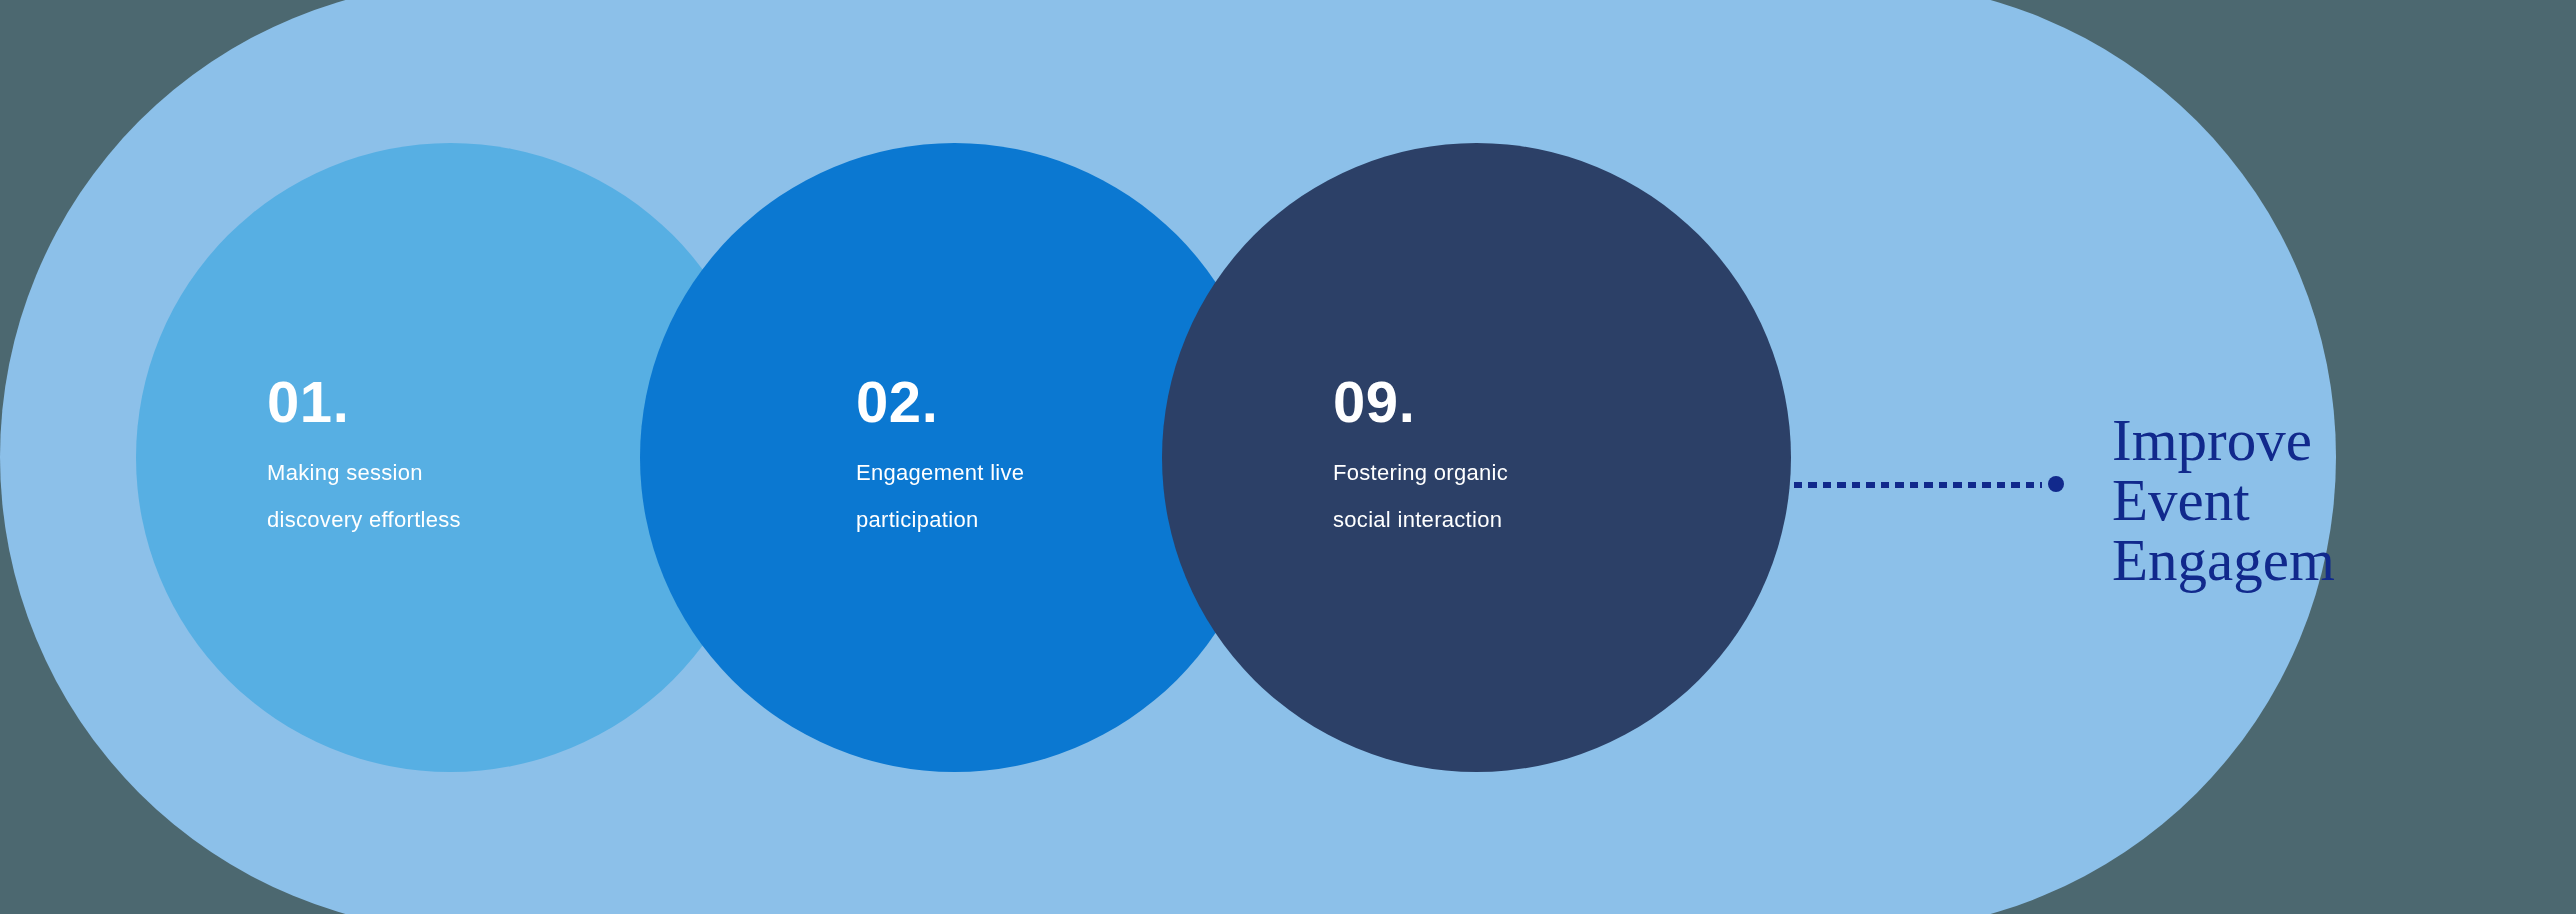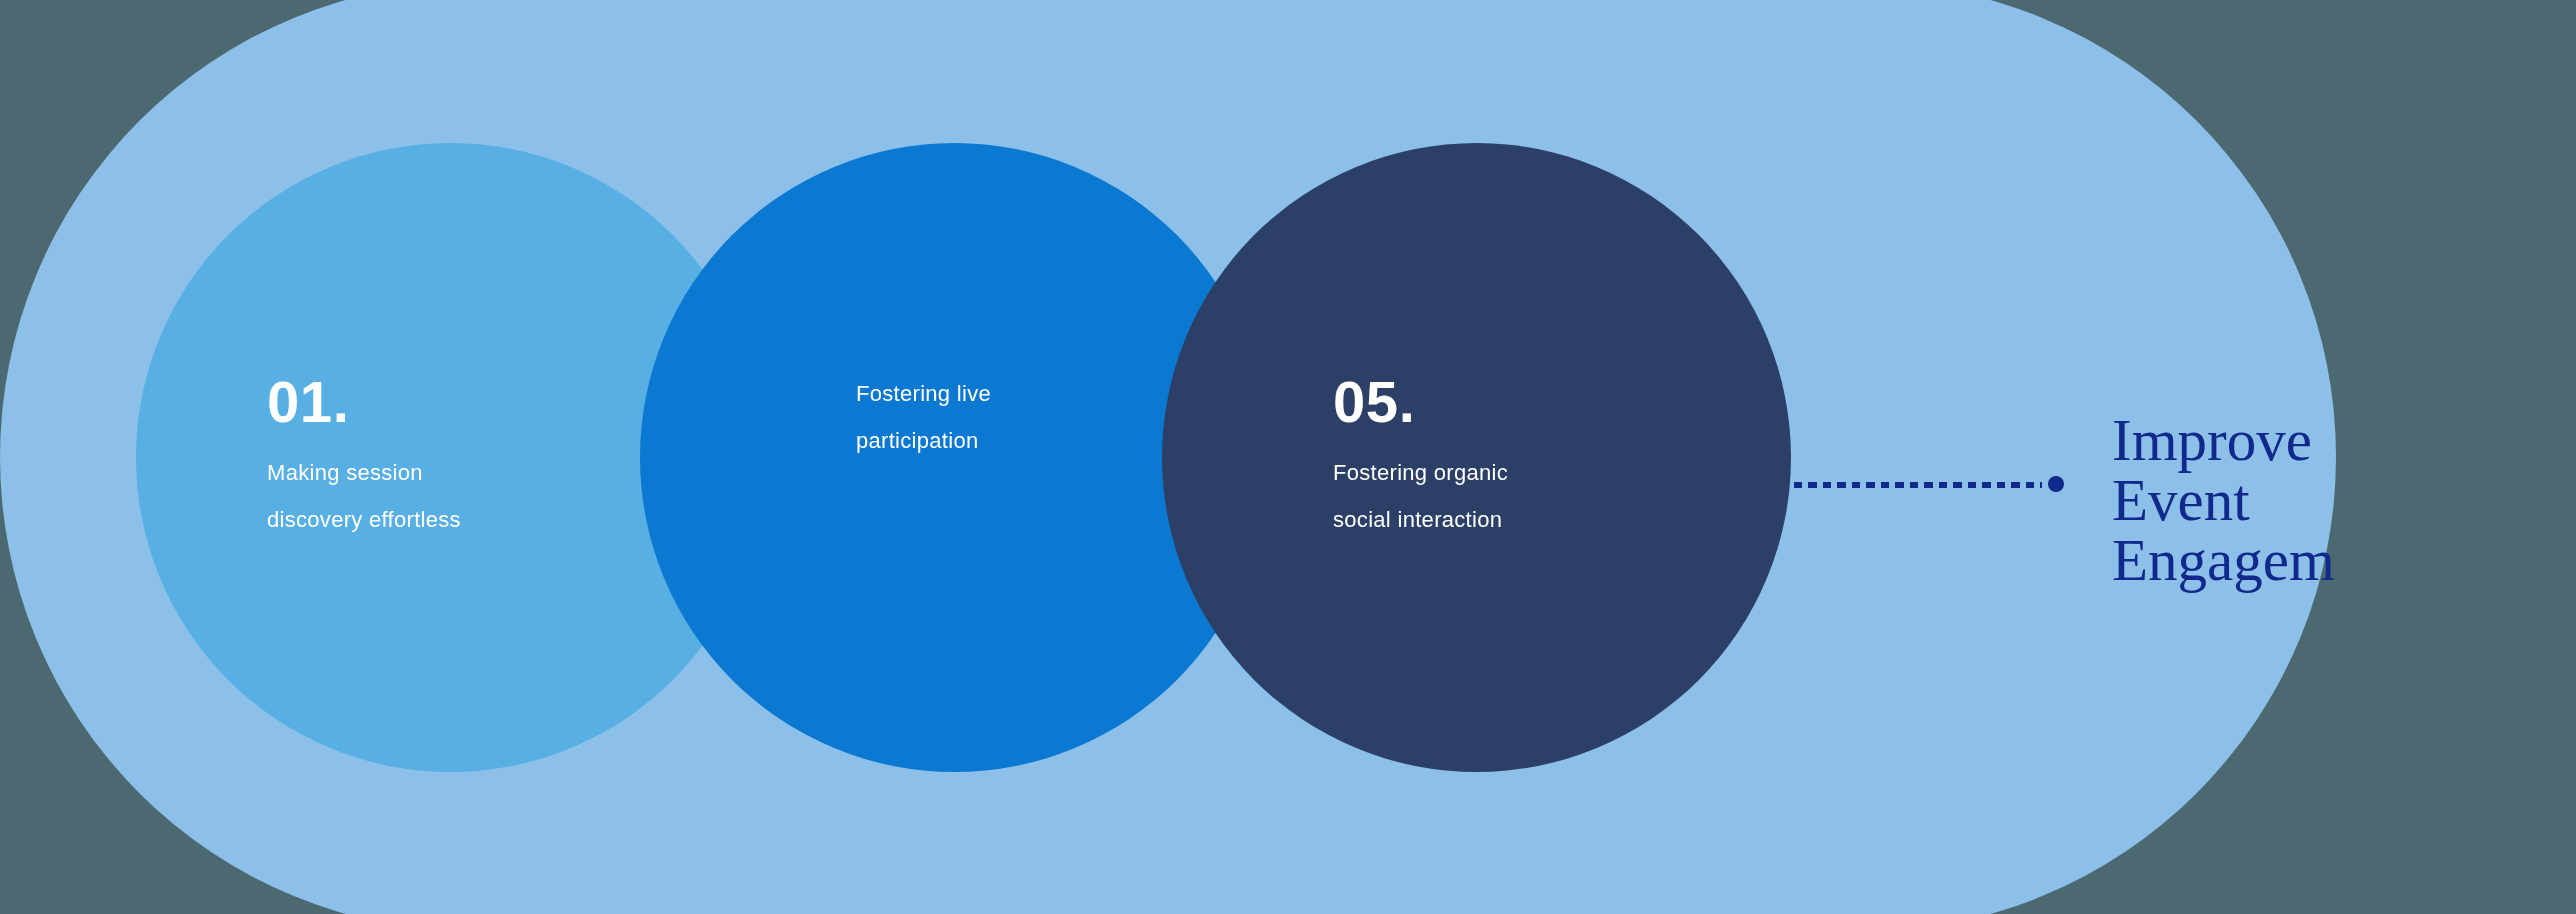--- a/index.html
+++ b/index.html
@@ -112,26 +112,27 @@
   <div class="circle c2"></div>
   <div class="circle c3"></div>
 
   <div class="step-text t1">
     <div class="step-number">01.</div>
     <div class="step-label">Making session
 discovery effortless</div>
   </div>
 
   <div class="step-text t2">
-    <div class="step-label">Fostering live
+    <div class="step-number">02.</div>
+    <div class="step-label">Engagement live
 participation</div>
   </div>
 
   <div class="step-text t3">
-    <div class="step-number">05.</div>
+    <div class="step-number">09.</div>
     <div class="step-label">Fostering organic
 social interaction</div>
   </div>
 
   <div class="connector"></div>
   <div class="connector-dot"></div>
 
   <div class="outcome-label">Improve Event
 Engagement</div>
 </div>

